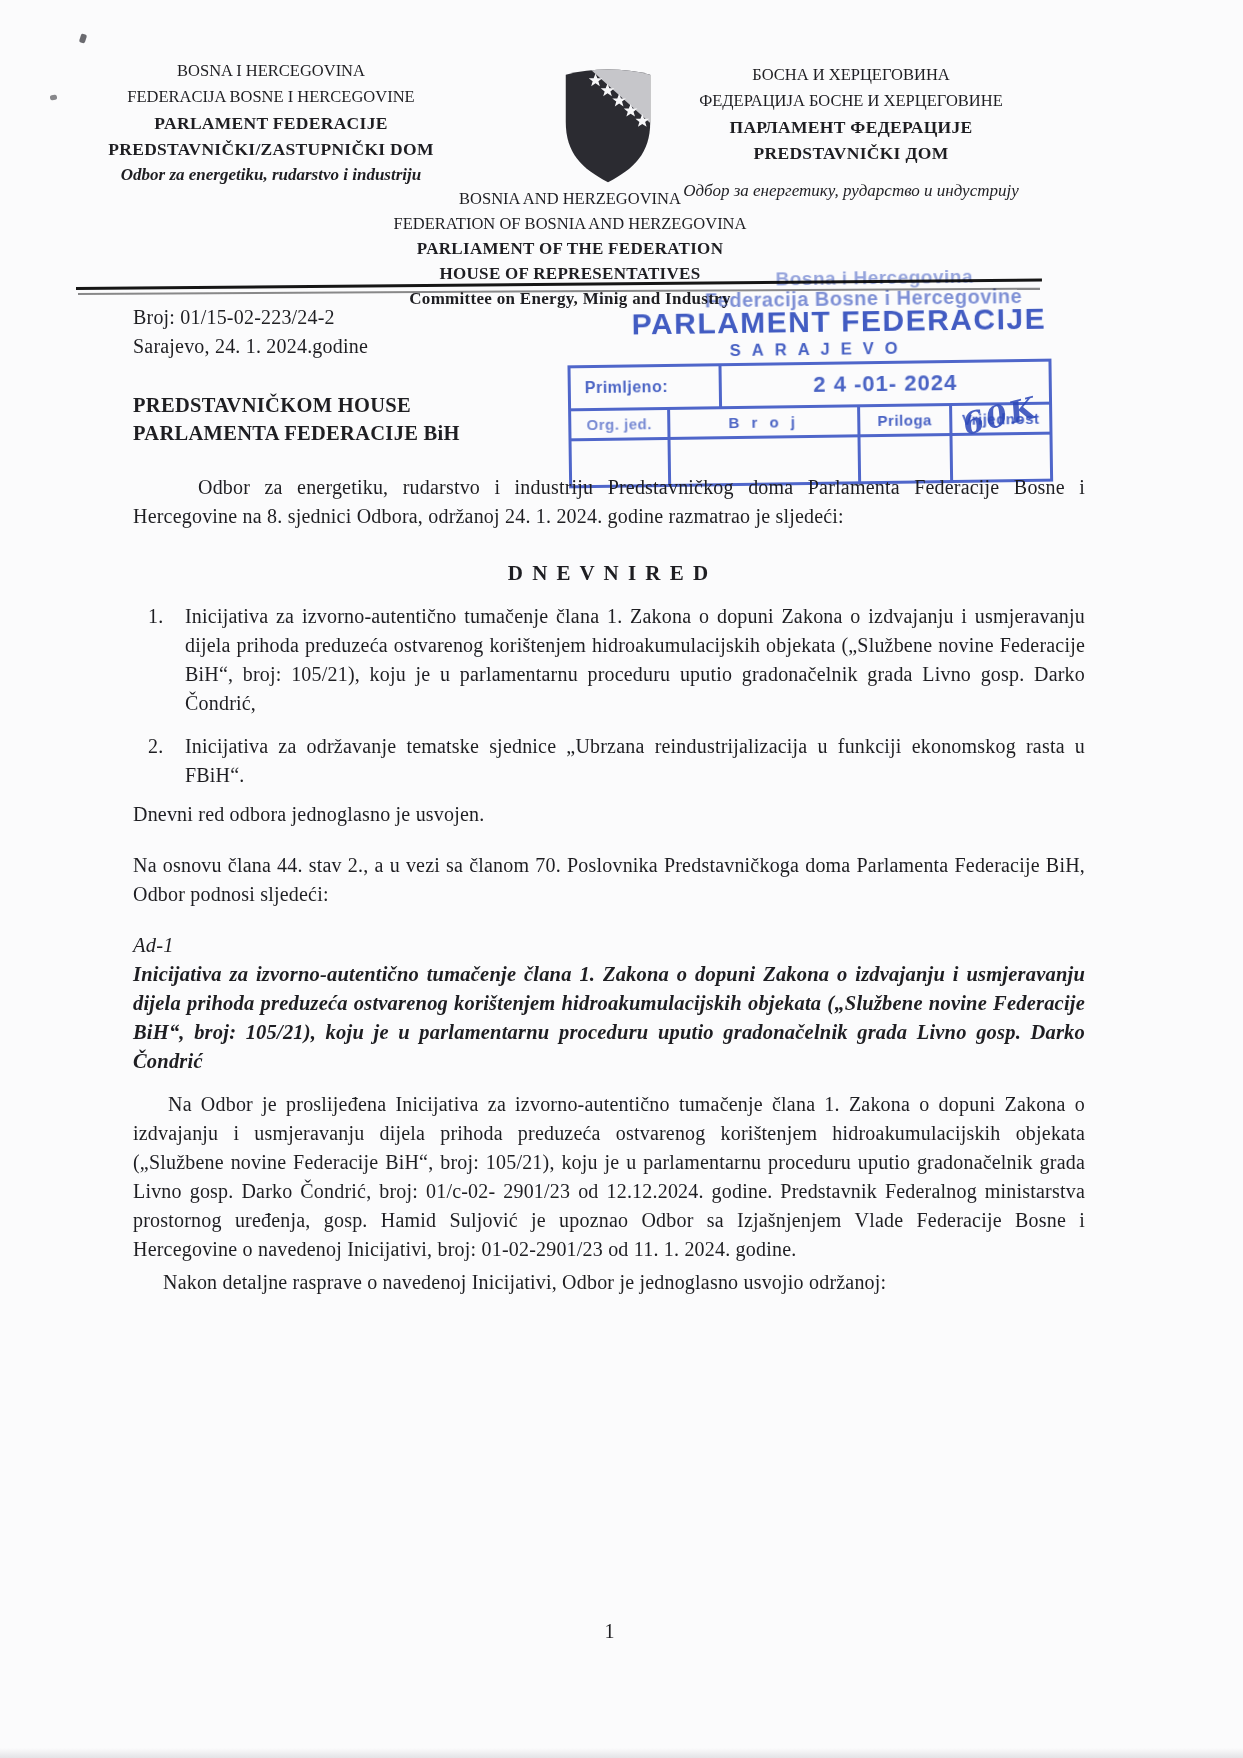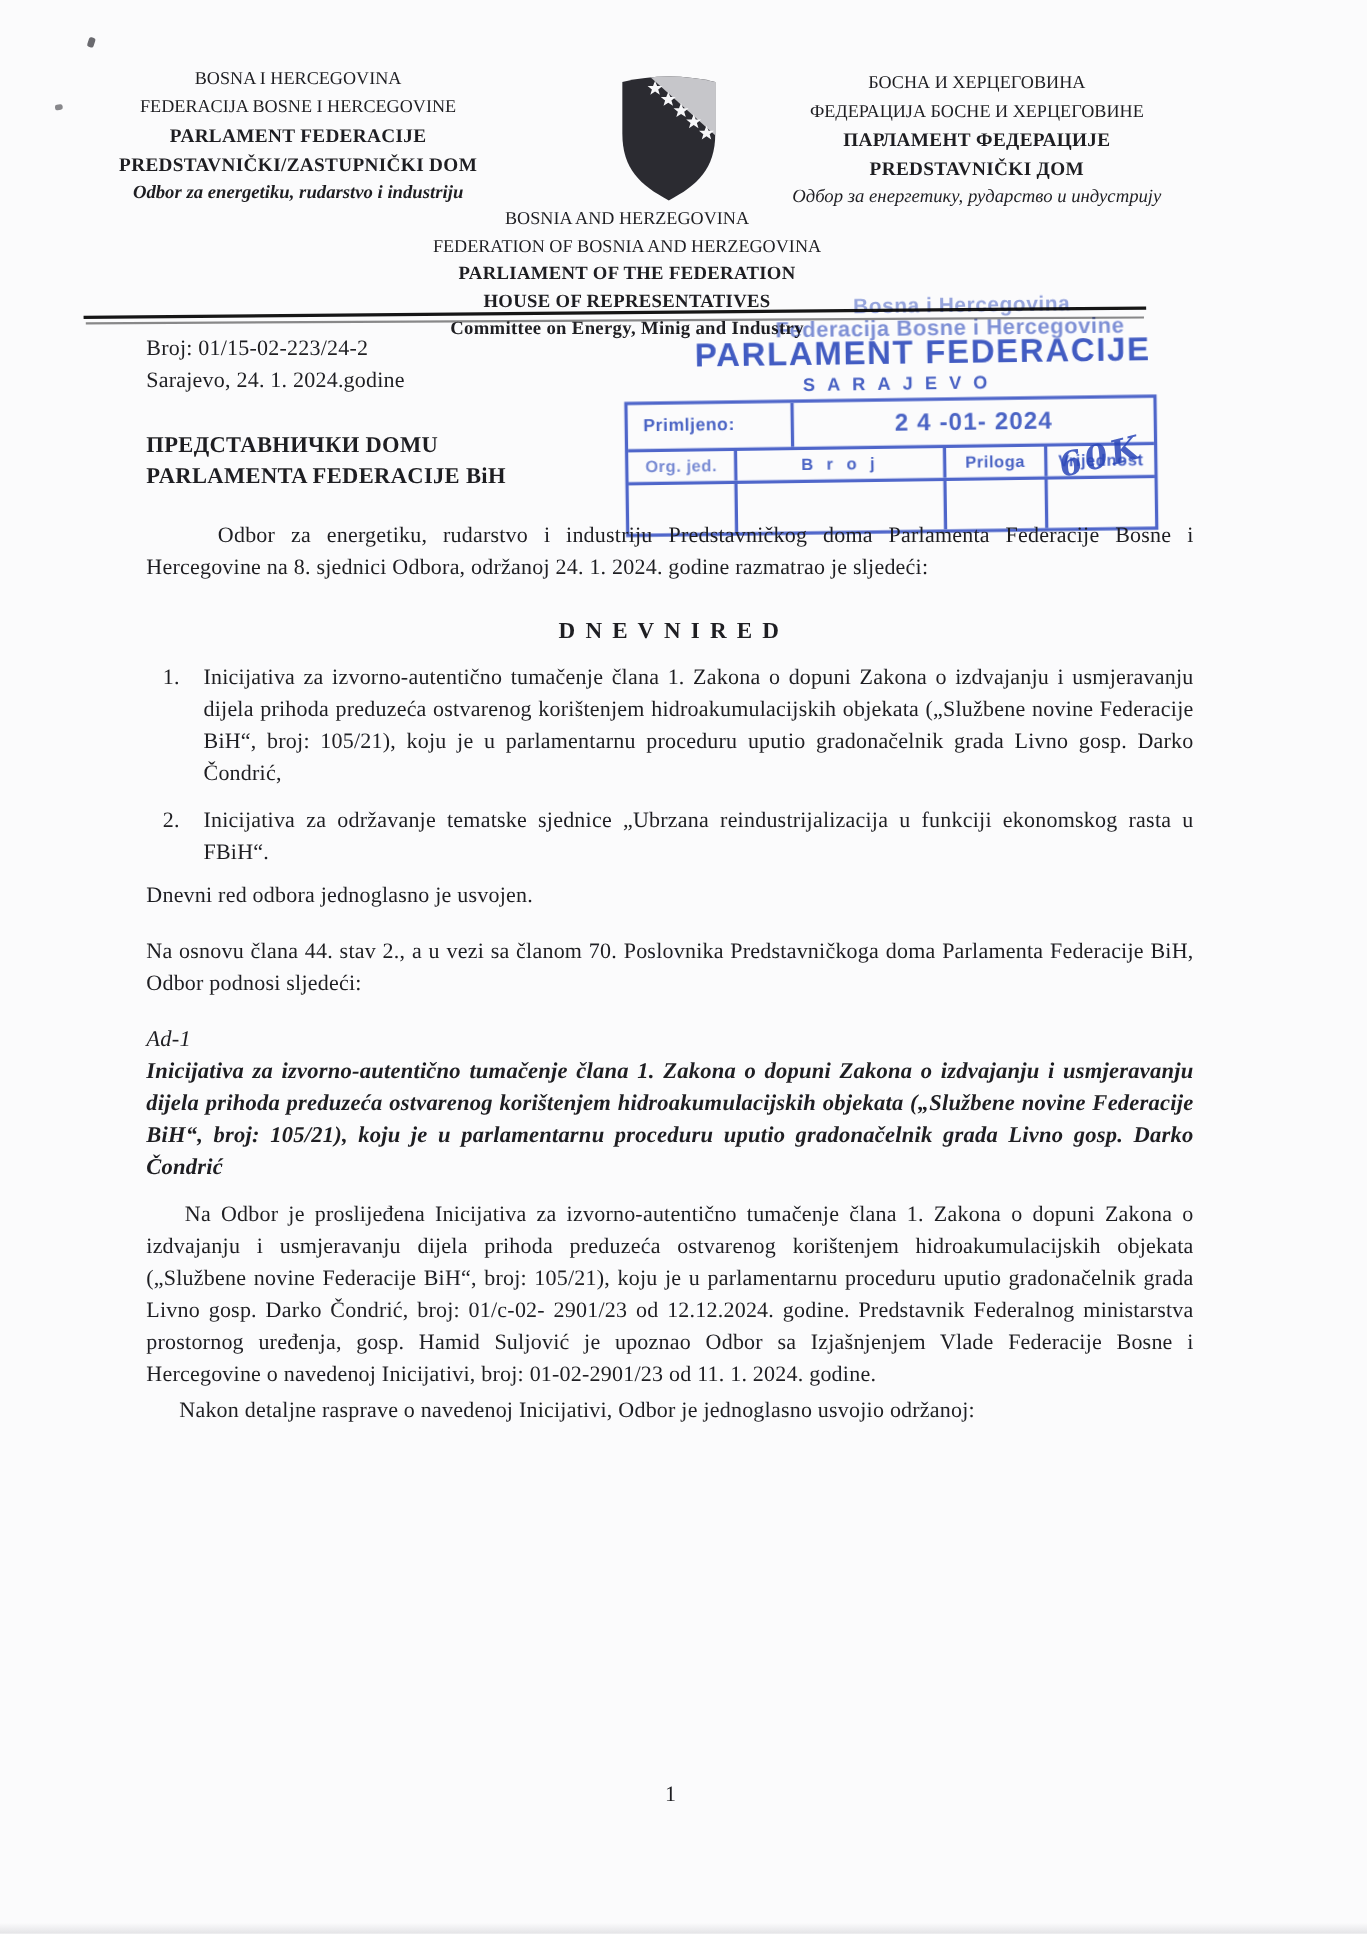--- a/index.html
+++ b/index.html
@@ -13,26 +13,26 @@
   }
   .page-edge-bottom{position:absolute;left:0;right:0;bottom:0;height:10px;
     background:linear-gradient(to bottom,rgba(0,0,0,0),rgba(120,120,130,.18));}
   .speck{position:absolute;background:#3a3a40;border-radius:2px;opacity:.75;}
   .speck1{left:80px;top:34px;width:6px;height:9px;transform:rotate(18deg);}
   .speck2{left:50px;top:95px;width:7px;height:5px;transform:rotate(-10deg);opacity:.6;}
 
   
   .hdr-block{position:absolute;text-align:center;line-height:26px;font-size:16.5px;}
   .hdr-left{left:85px;top:58px;width:372px;}
-  .hdr-right{left:657px;top:62px;width:462px;}
+  .hdr-right{left:620px;top:62px;width:462px;}
   .hdr-center{left:280px;top:186px;width:580px;line-height:25px;}
   .hdr-line{display:block;}
   .hl-b{font-weight:700;font-size:17.5px;letter-spacing:.3px;}
   .hl-bi{font-weight:700;font-style:italic;font-size:17px;}
-  .hl-i{font-style:italic;font-size:17px;}
+  .hl-i{font-style:italic;font-size:17px;margin-top:12px;}
   .hdr-center .hl-b{font-size:17px;}
 
   .emblem{position:absolute;left:560px;top:60px;width:96px;height:132px;}
 
   .rule1{position:absolute;left:76px;top:287px;width:966px;height:3.4px;background:#161616;
     transform:rotate(-0.5deg);transform-origin:left center;}
   .rule2{position:absolute;left:78px;top:293px;width:962px;height:1.6px;background:#2a2a2a;opacity:.55;
     transform:rotate(-0.32deg);transform-origin:left center;}
 
   
@@ -173,21 +173,21 @@
 </div>
 <div class="handnote">60K</div>
 
 <div class="doc">
   <div class="meta">
     <div>Broj: 01/15-02-223/24-2</div>
     <div>Sarajevo, 24. 1. 2024.godine</div>
   </div>
 
   <div class="recipient">
-    <div>ПРЕДСТАВНИЧКИ DOMU</div>
+    <div>PREDSTAVNIČKOM HOUSE</div>
     <div>PARLAMENTA FEDERACIJE BiH</div>
   </div>
 
   <p class="para intro" style="margin-bottom: 0px; margin-top: 26px;">Odbor za energetiku, rudarstvo i industriju Predstavničkog doma Parlamenta Federacije Bosne i Hercegovine na 8. sjednici Odbora, održanoj 24. 1. 2024. godine razmatrao je sljedeći:</p>
 
   <div class="heading">D N E V N I  R E D</div>
 
   <div class="agenda">
     <div class="agenda-item">
       <span class="agenda-num">1.</span>

